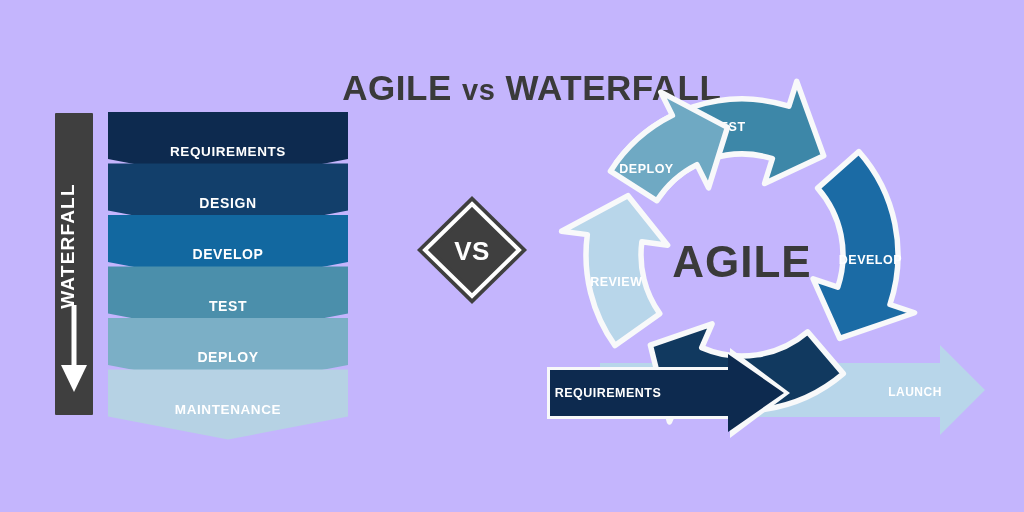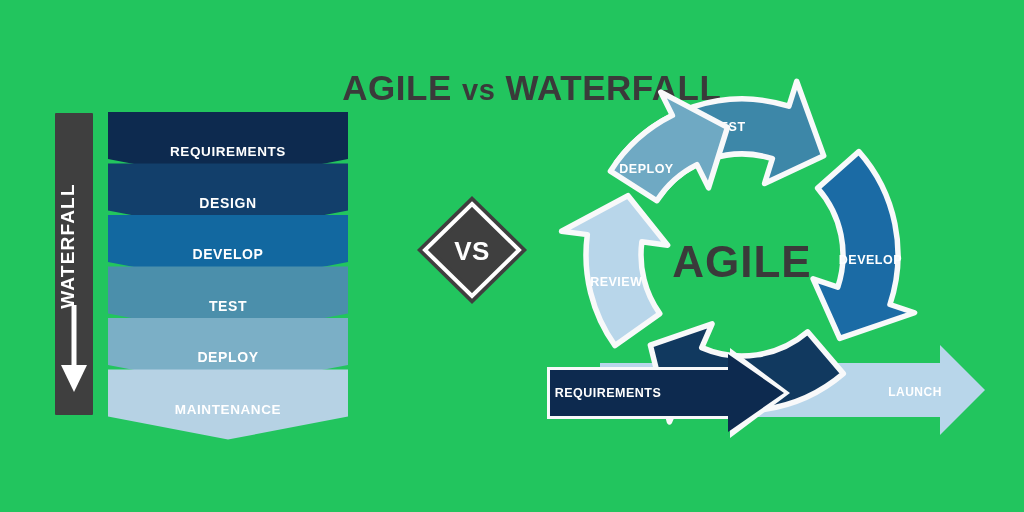--- a/index.html
+++ b/index.html
@@ -73,21 +73,21 @@
     font-family: "Liberation Sans", sans-serif;
     font-weight: bold;
     fill: #ffffff;
     text-anchor: middle;
     letter-spacing: 1.2px;
   }
 </style>
 </head>
 <body>
 
-<div id="canvas" style="background: #22c55e;">
+<div id="canvas" style="background: #c4b5fd;">
 
   <div id="title">
     <span>AGILE</span><span> </span><span class="vs-small">vs</span><span> </span><span>WATERFALL</span>
   </div>
 
   <svg class="svg-layer" viewBox="0 0 1024 512">
 
     <g>
       <rect id="wf-axis-bar" x="55" y="113" width="38" height="302" rx="1" fill="#3f3f3f"></rect>
       <text id="wf-axis-text" class="waterfall-vert-text" x="74" y="246" font-size="19" transform="rotate(-90 74 246)">WATERFALL</text>

